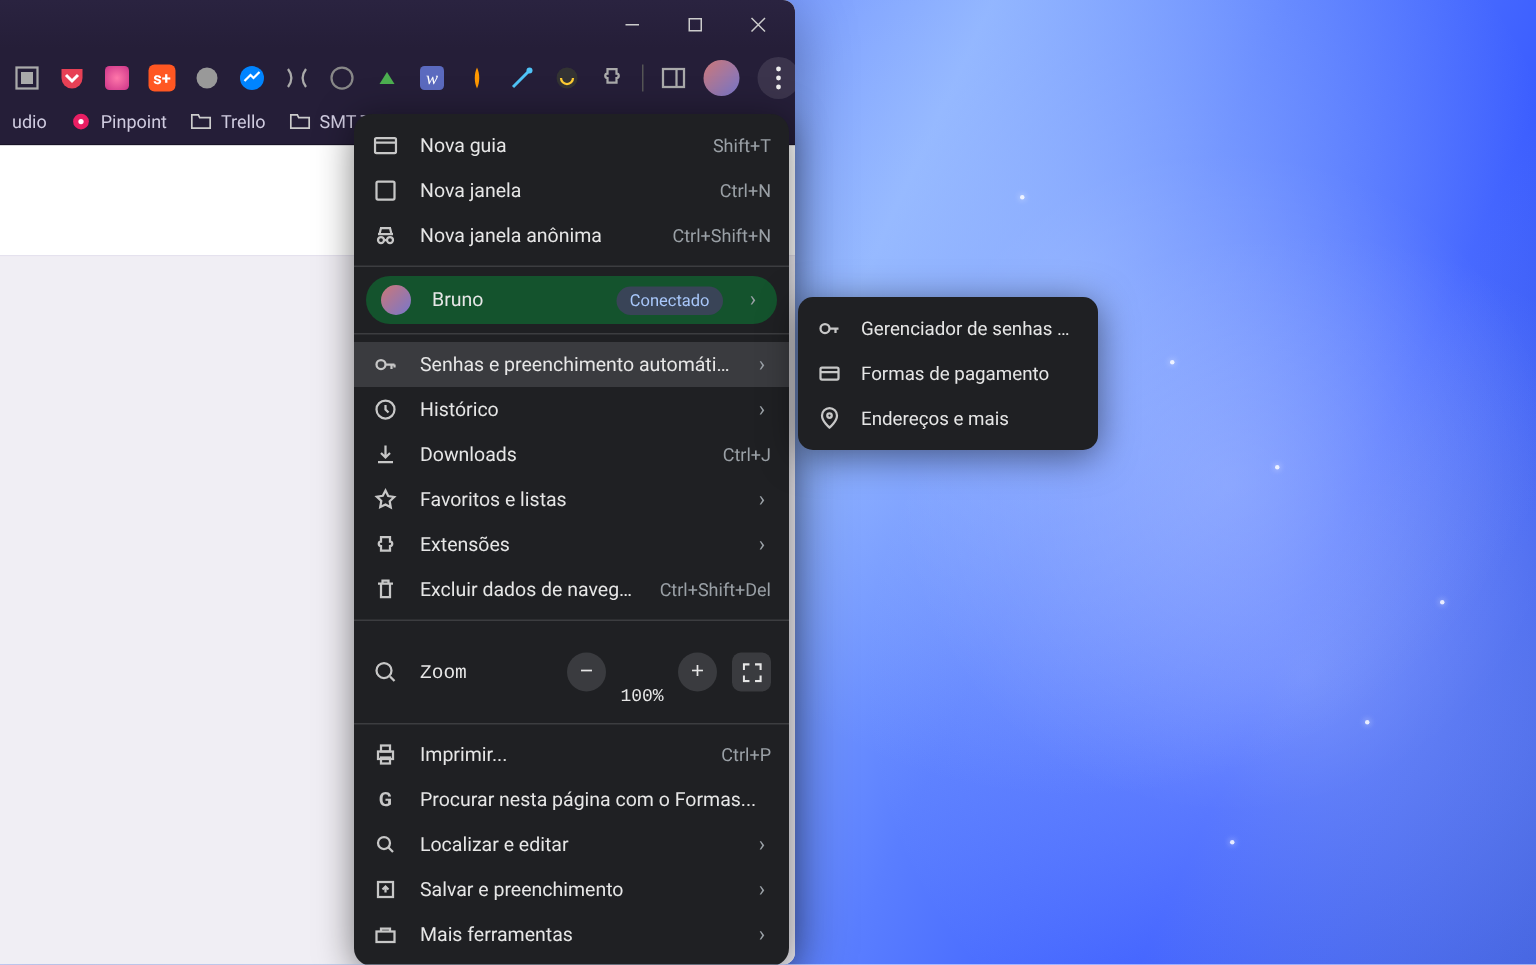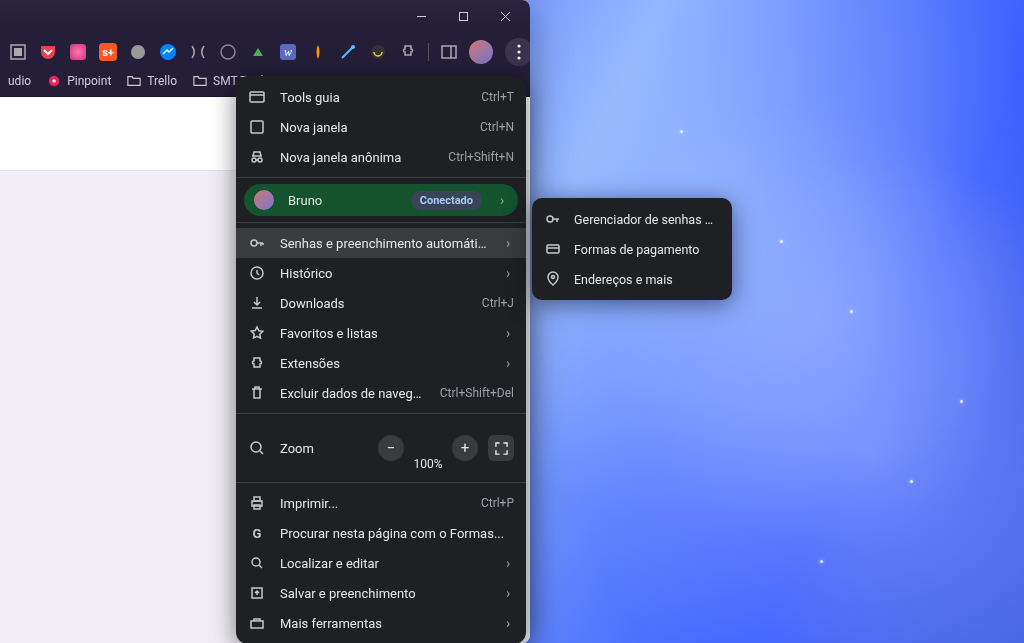--- a/index.html
+++ b/index.html
@@ -110,23 +110,23 @@
       min-height: 30px;
     }
     .menu-row.hover { background: #3a3b3f; }
     .menu-row.highlight { background: #14532d; border-radius:20px; margin:6px 8px; padding:6px 10px;}
     .micon { width: 18px; height: 18px; display:flex; align-items:center; justify-content:center; color:#c7c7c7; flex-shrink:0;}
     .micon svg { width:16px; height:16px; stroke:#c7c7c7; fill:none; stroke-width:1.5;}
     .mlabel { flex: 1; white-space:nowrap; overflow:hidden; text-overflow:ellipsis;}
     .mshort { color: #9aa0a6; font-size: 12px; }
     .marrow { color:#9aa0a6; font-size:14px; width:12px; text-align:center;}
     .sep { height:1px; background:#3c3d40; margin: 5px 0;}
-    .pill { background:#394457; color:#a8c7fa; font-size:11px; padding:3px 9px; border-radius:10px;font-weight:bold; }
+    .pill { background:#394457; color:#a8c7fa; font-size:11px; padding:3px 9px; border-radius:10px; }
     .avatar-sm { width:20px;height:20px;border-radius:50%; background:linear-gradient(135deg,#c77,#77c);}
-    .zoom-row { display:flex; align-items:center; padding:6px 12px; gap:14px; min-height:34px;}
+    .zoom-row { display:flex; align-items:center; padding:6px 12px; gap:14px; min-height:34px;font-family:Liberation Mono, monospace;}
     .zoom-controls { display:flex; align-items:center; gap:4px; margin-left:auto;}
     .zbtn { width:26px;height:26px;border-radius:50%;background:#3a3b3f;display:flex;align-items:center;justify-content:center;color:#e6e6e6;font-size:15px;}
     .zval { width:40px;text-align:center;font-size:12px;color:#e6e6e6;margin-top:32px;}
     .zfull { width:26px;height:26px;border-radius:6px;background:#3a3b3f;display:flex;align-items:center;justify-content:center;margin-left:6px;}
     .zfull svg{width:13px;height:13px;stroke:#e6e6e6;fill:none;stroke-width:1.5;}
     .submenu {
       position: absolute;
       top: 198px;
       left: 532px;
       width: 200px;
@@ -287,22 +287,22 @@
 </div>
 
 <div class="main-menu">
   <div class="menu-row">
     <span class="micon">
         <svg viewBox="0 0 16 16">
           <rect x="1" y="3" width="14" height="10" rx="1"></rect>
           <line x1="1" y1="6" x2="15" y2="6"></line>
         </svg>
       </span>
-    <span class="mlabel">Tools guia</span>
-    <span class="mshort">Ctrl+T</span>
+    <span class="mlabel">Nova guia</span>
+    <span class="mshort">Shift+T</span>
   </div>
   <div class="menu-row">
     <span class="micon">
         <svg viewBox="0 0 16 16">
           <rect x="2" y="2" width="12" height="12" rx="1"></rect>
         </svg>
       </span>
     <span class="mlabel">Nova janela</span>
     <span class="mshort">Ctrl+N</span>
   </div>

